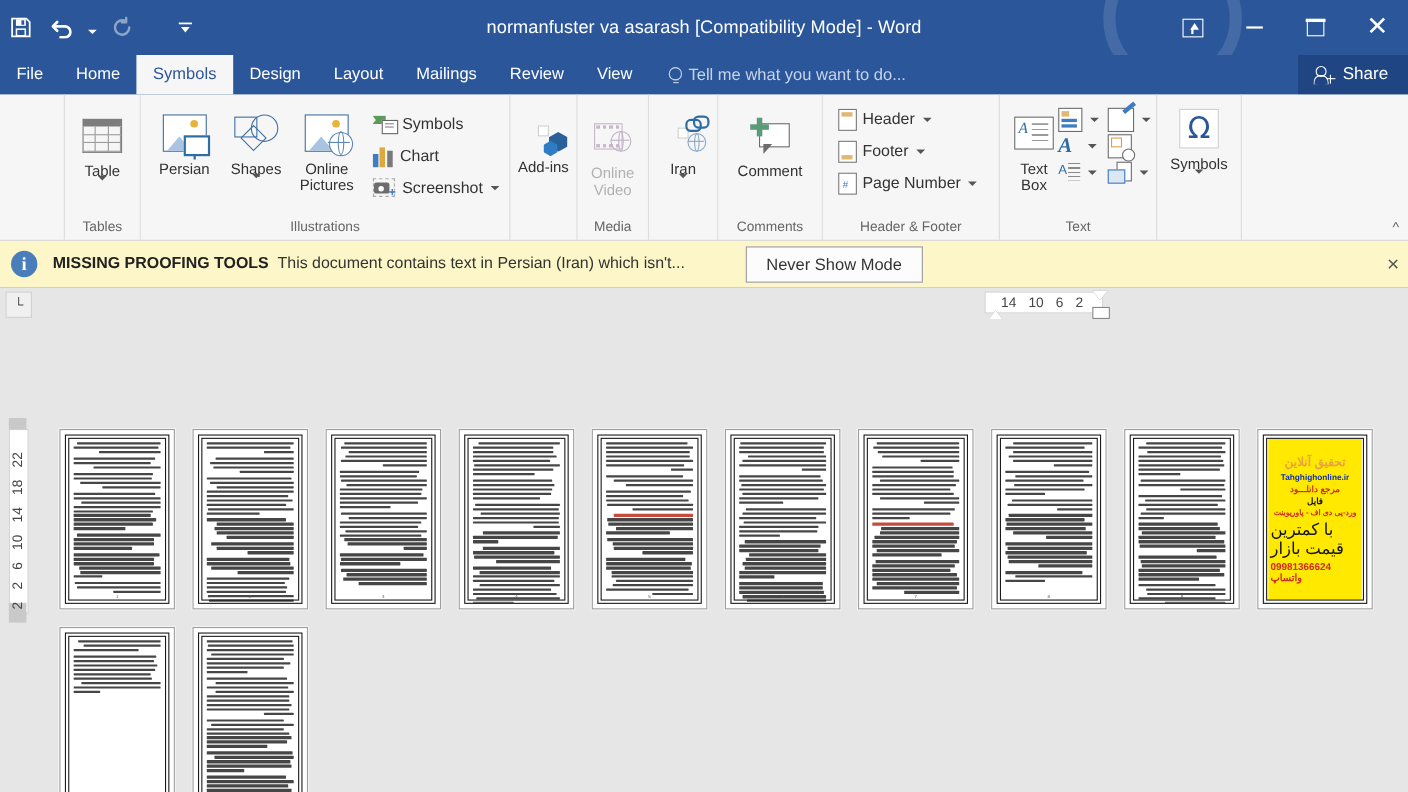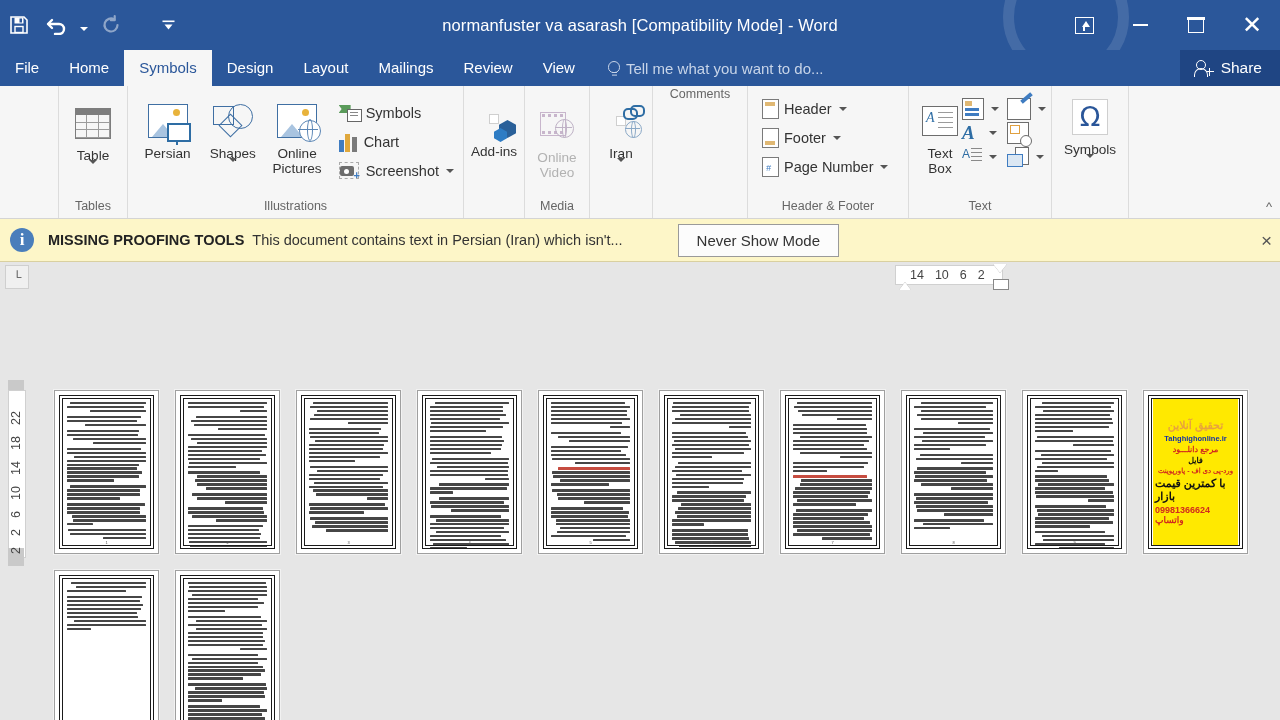--- a/index.html
+++ b/index.html
@@ -319,21 +319,21 @@
   .ad {
     width: 100%; height: 100%; background: #ffe900; box-sizing: border-box;
     display: flex; flex-direction: column; align-items: center; justify-content: center;
     gap: 2px; padding: 4px 2px;
   }
   .ad .l1 { font-size: 11px; font-weight: bold; color: #e8a33d; letter-spacing:.3px; }
   .ad .l2 { font-size: 7.5px; font-weight: bold; color: #1330a8; }
   .ad .l3 { font-size: 8px; font-weight: bold; color: #d12a1e; }
   .ad .l4 { font-size: 8px; font-weight: bold; color: #111; }
   .ad .l5 { font-size: 7px; font-weight: bold; color: #d12a1e; }
-  .ad .l6 { font-size: 11px; font-weight: bold; color: #111; }
+  .ad .l6 { font-size: 15px; font-weight: normal; color: #111; }
   .ad .l7 { font-size: 9px; font-weight: bold; color: #d12a1e; }
 </style>
 </head>
 <body>
 
 <div id="app">
 
   <div class="titlebar">
     <div class="wm wm-circle"></div>
     <div class="wm wm-arrow">
@@ -546,20 +546,32 @@
             <span class="boxed"><span class="linksicon"><i class="g2"></i><i class="ch1"></i><i class="ch2"></i></span></span>
           </span>
           <span class="lbl">Iran</span>
           <span class="dd"><i class="dd-caret"></i></span>
         </div>
       </div>
       <div class="rgroup-label"></div>
     </div>
 
     <div class="rgroup" style="width:94px">
+      <div class="rgroup-body" style="padding-top:10px; justify-content:center">
+        <div class="bigbtn" style="width:86px">
+          <span class="ico">
+            <span class="commenticon">
+                <i class="bub"></i>
+                <i class="tail"></i>
+                <i class="plus"></i>
+              </span>
+          </span>
+          <span class="lbl">Comment</span>
+        </div>
+      </div>
       <div class="rgroup-label">Comments</div>
     </div>
 
     <div class="rgroup" style="width:160px">
       <div class="rgroup-body" style="padding-top:10px; padding-left:10px">
         <div class="smallcol" style="padding-top:0">
           <div class="smallbtn">
             <span class="docicon">
                 <i class="bar" style="top:2px"></i>
               </span>

